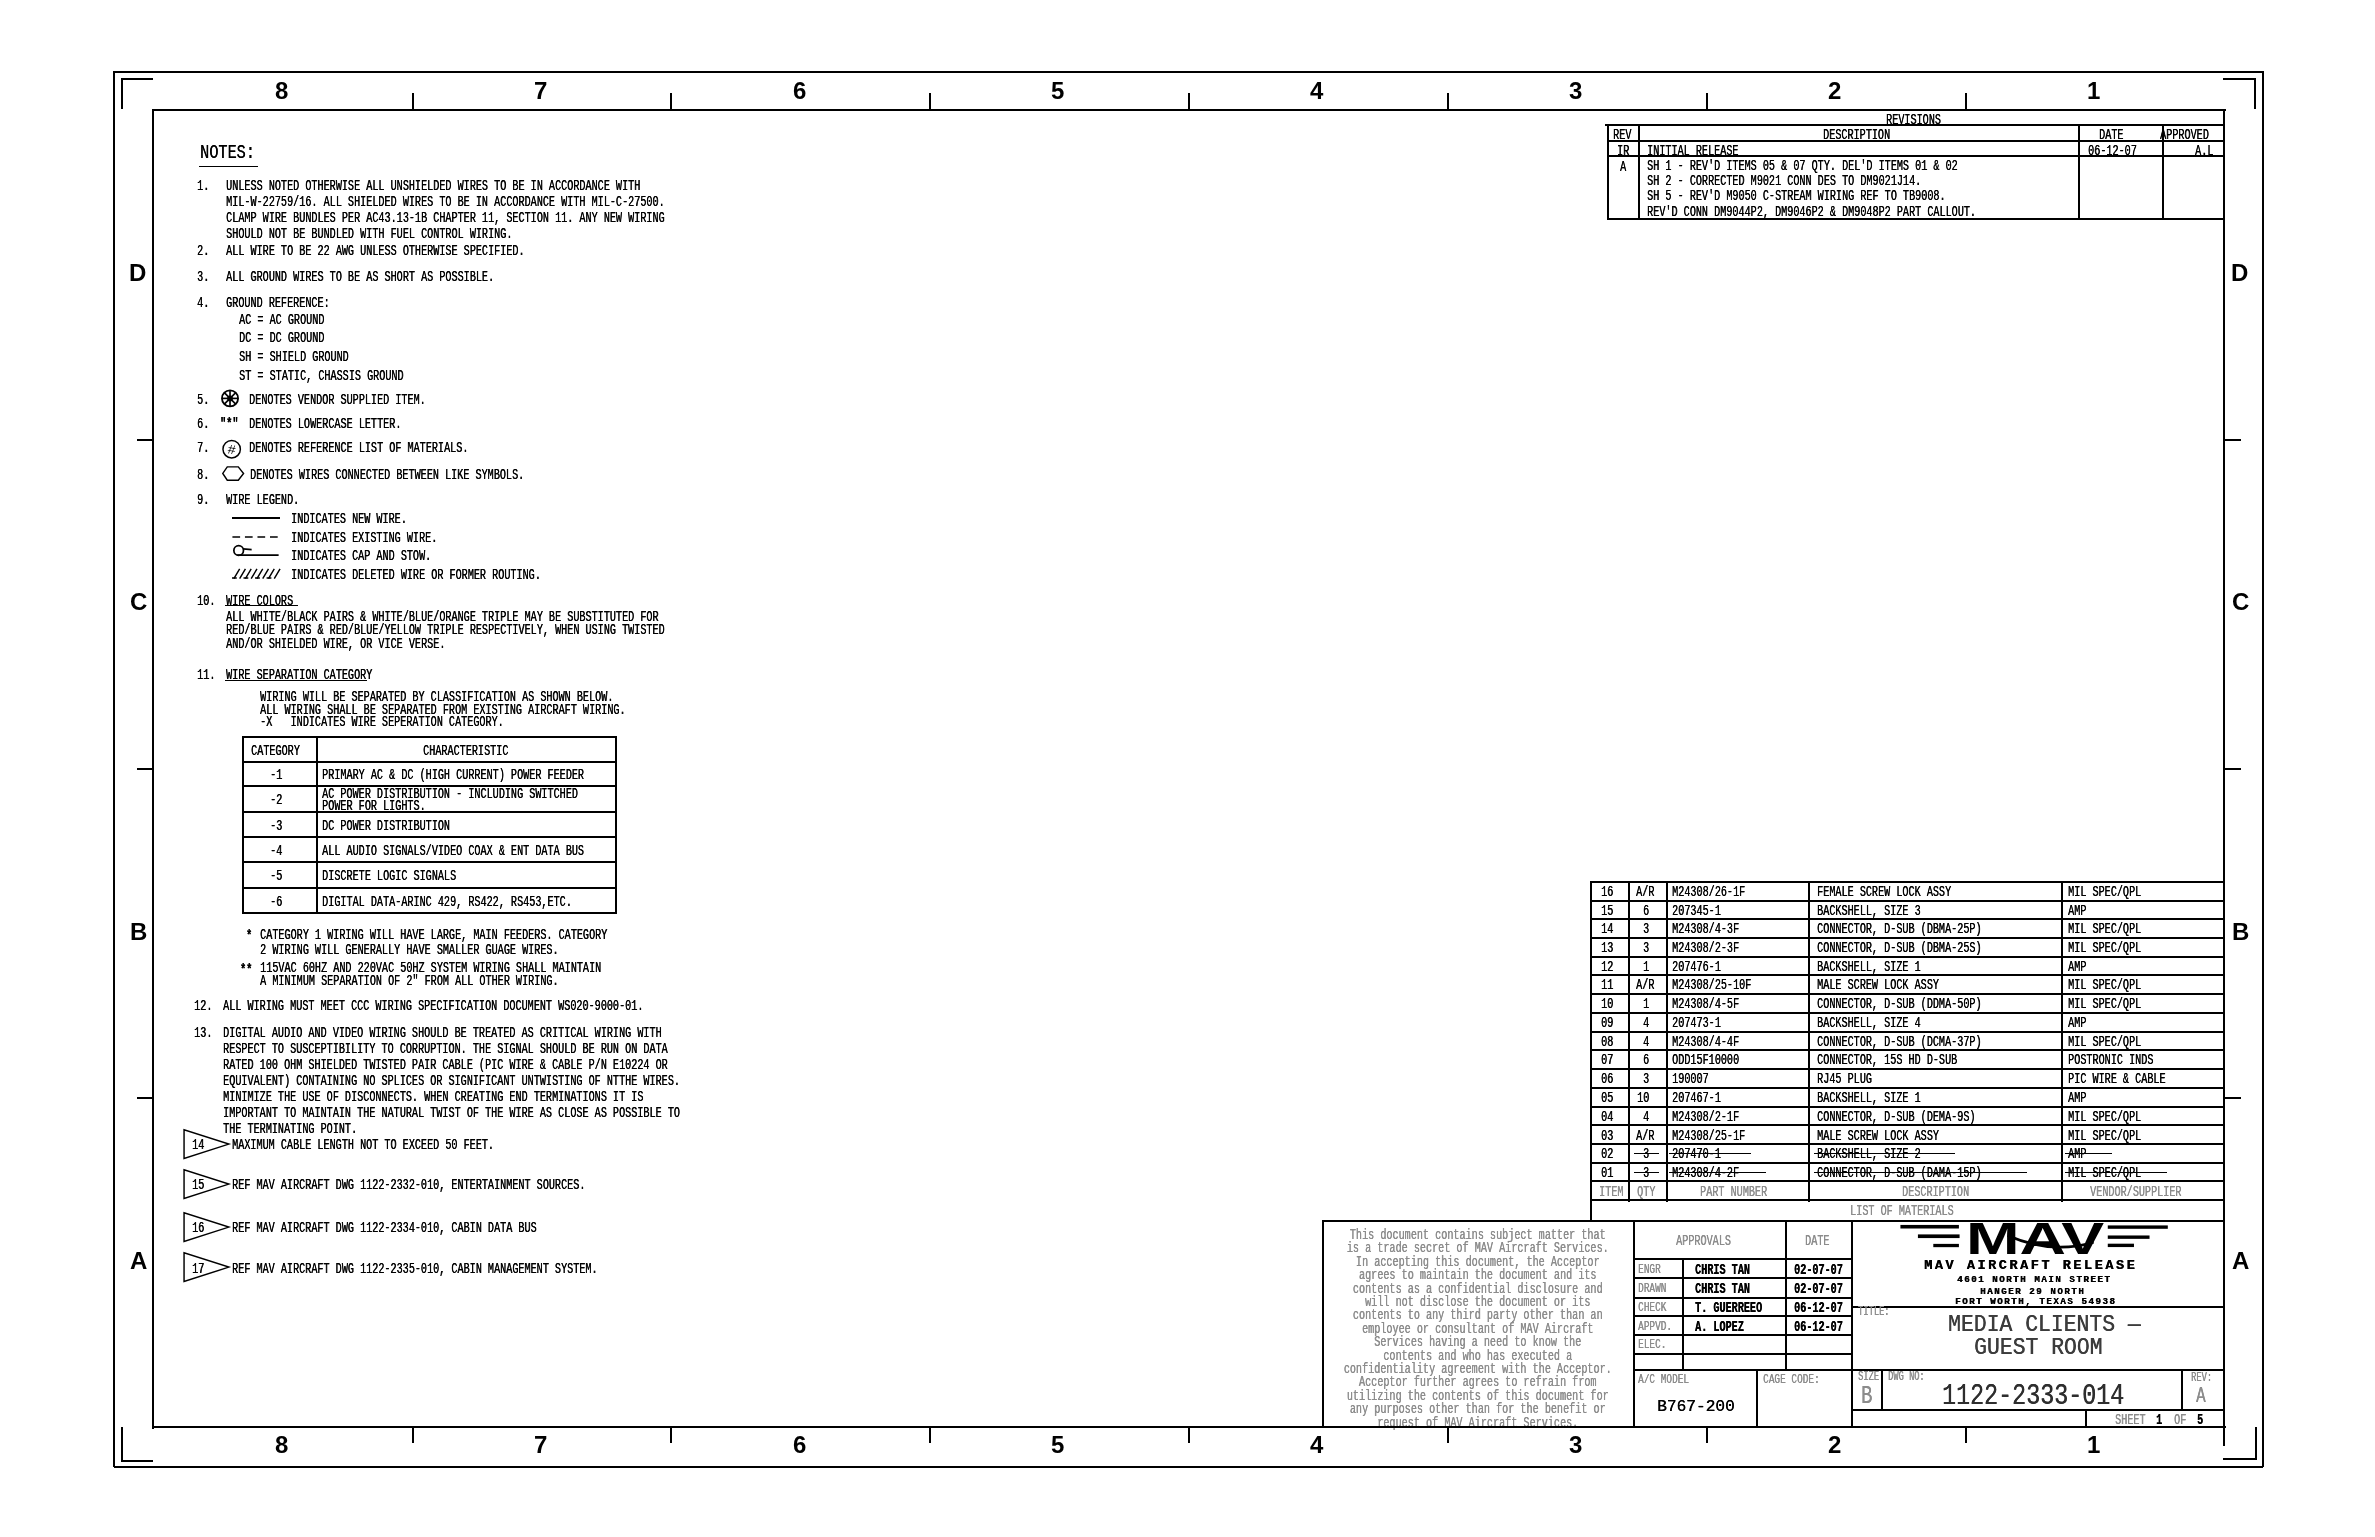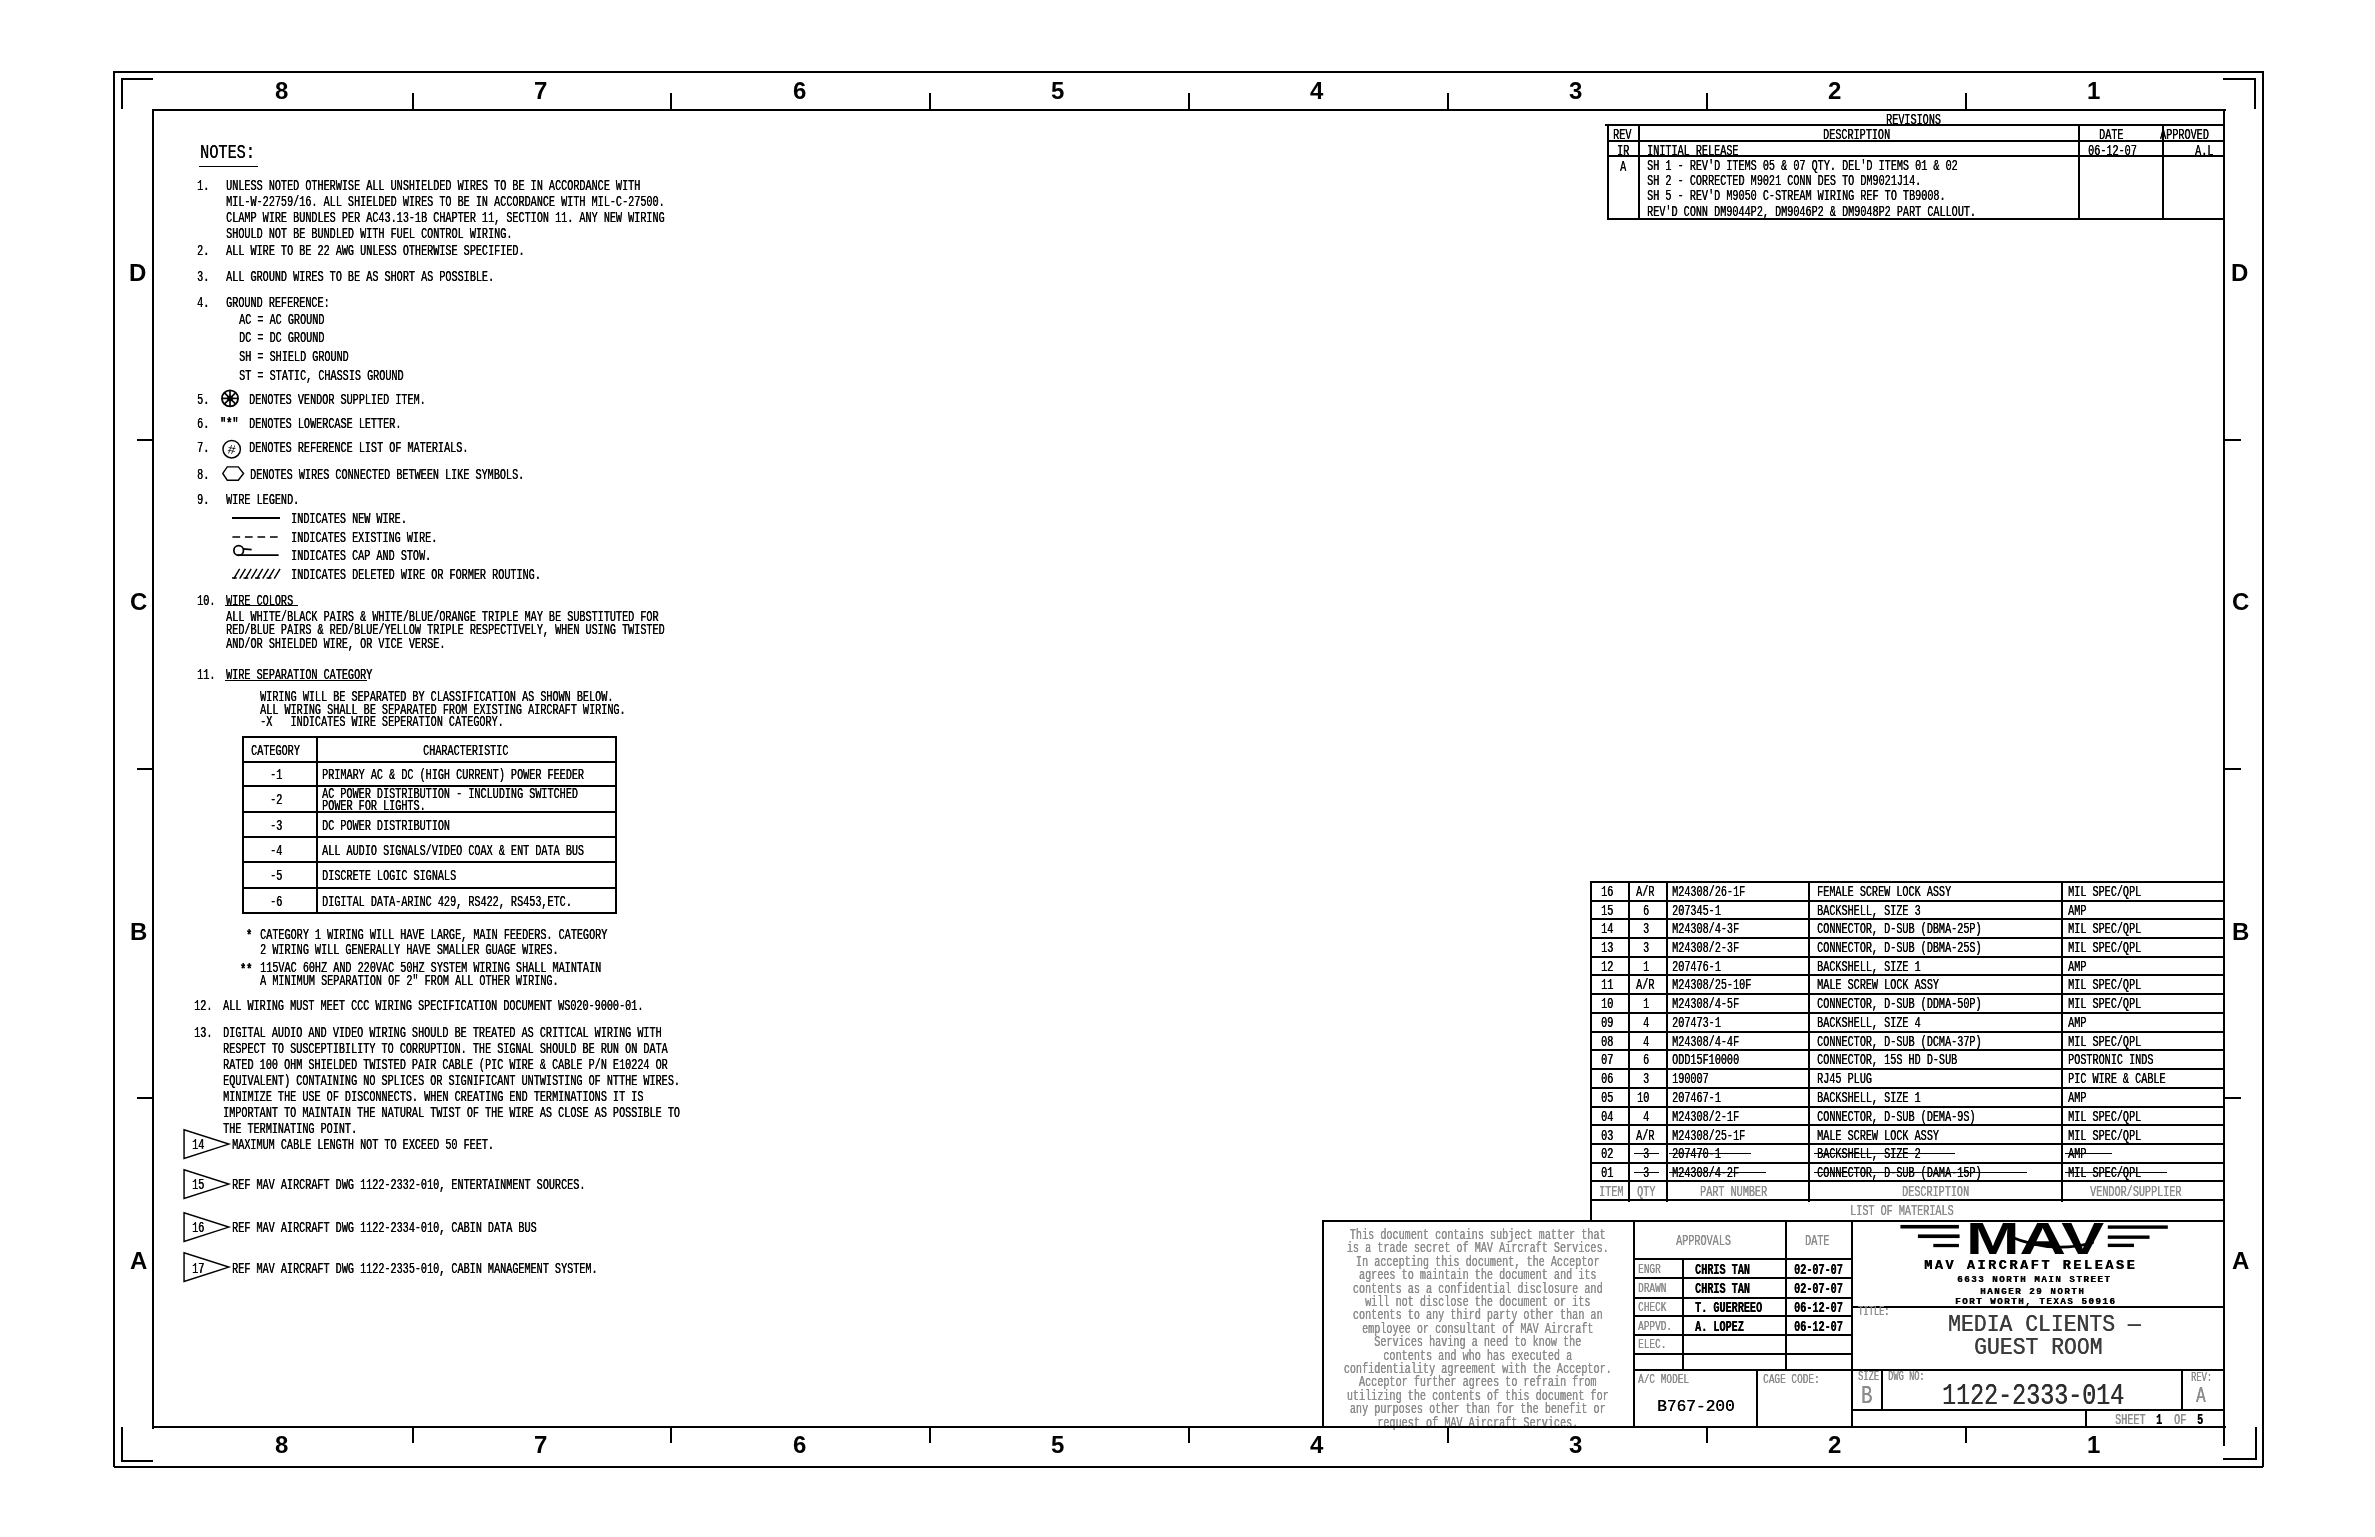--- a/index.html
+++ b/index.html
@@ -483,23 +483,23 @@
 <rect x="264.7" y="5.6" width="62.1" height="3.5"></rect>
 <rect x="264.7" y="16" width="43.2" height="3.5"></rect>
 <rect x="264.7" y="24.5" width="27.1" height="3.5"></rect>
 </g>
 <text x="118" y="35.5" font-family="Liberation Sans" font-weight="bold" font-size="45" textLength="143" lengthAdjust="spacingAndGlyphs">MAV</text>
 <path d="M161 16 Q207 36 250 23" fill="none" stroke="#000" stroke-width="2.9"></path>
 </svg>
 
 <div class="t" style="left:1924px;top:1258px;font-weight:bold;font-size:13.6px;letter-spacing:2.5px;transform:none;">MAV AIRCRAFT RELEASE</div>
 
-<div class="t" style="left:1957px;top:1272px;font-weight:bold;font-size:9.2px;letter-spacing:1.5px;transform:none;">6633 NORTH MAIN STREET</div>
+<div class="t" style="left:1957px;top:1272px;font-weight:bold;font-size:9.2px;letter-spacing:1.5px;transform:none;">4601 NORTH MAIN STREET</div>
 <div class="t" style="left:1980px;top:1284px;font-weight:bold;font-size:9.2px;letter-spacing:1.5px;transform:none;">HANGER 29 NORTH</div>
-<div class="t" style="left:1955px;top:1294px;font-weight:bold;font-size:9.2px;letter-spacing:1.5px;transform:none;">FORT WORTH, TEXAS 50916</div>
+<div class="t" style="left:1955px;top:1294px;font-weight:bold;font-size:9.2px;letter-spacing:1.5px;transform:none;">FORT WORTH, TEXAS 54938</div>
 
 <div class="hl" style="left:1851px;top:1306px;width:373px;height:1.9px;"></div>
 <div class="t g" style="left:1858px;top:1304px;font-size:12px;">TITLE:</div>
 
 <div class="t" style="left:1948px;top:1317px;font-size:23px;color:#3c3c3c;transform:scaleX(0.93);">MEDIA CLIENTS —</div>
 <div class="t" style="left:1974px;top:1340px;font-size:23px;color:#3c3c3c;transform:scaleX(0.93);">GUEST ROOM</div>
 
 <div class="hl" style="left:1851px;top:1369px;width:373px;height:1.9px;"></div>
 <div class="hl" style="left:1851px;top:1409px;width:373px;height:1.9px;"></div>
 <div class="vl" style="left:1881px;top:1369px;height:41px;width:1.9px;"></div>

